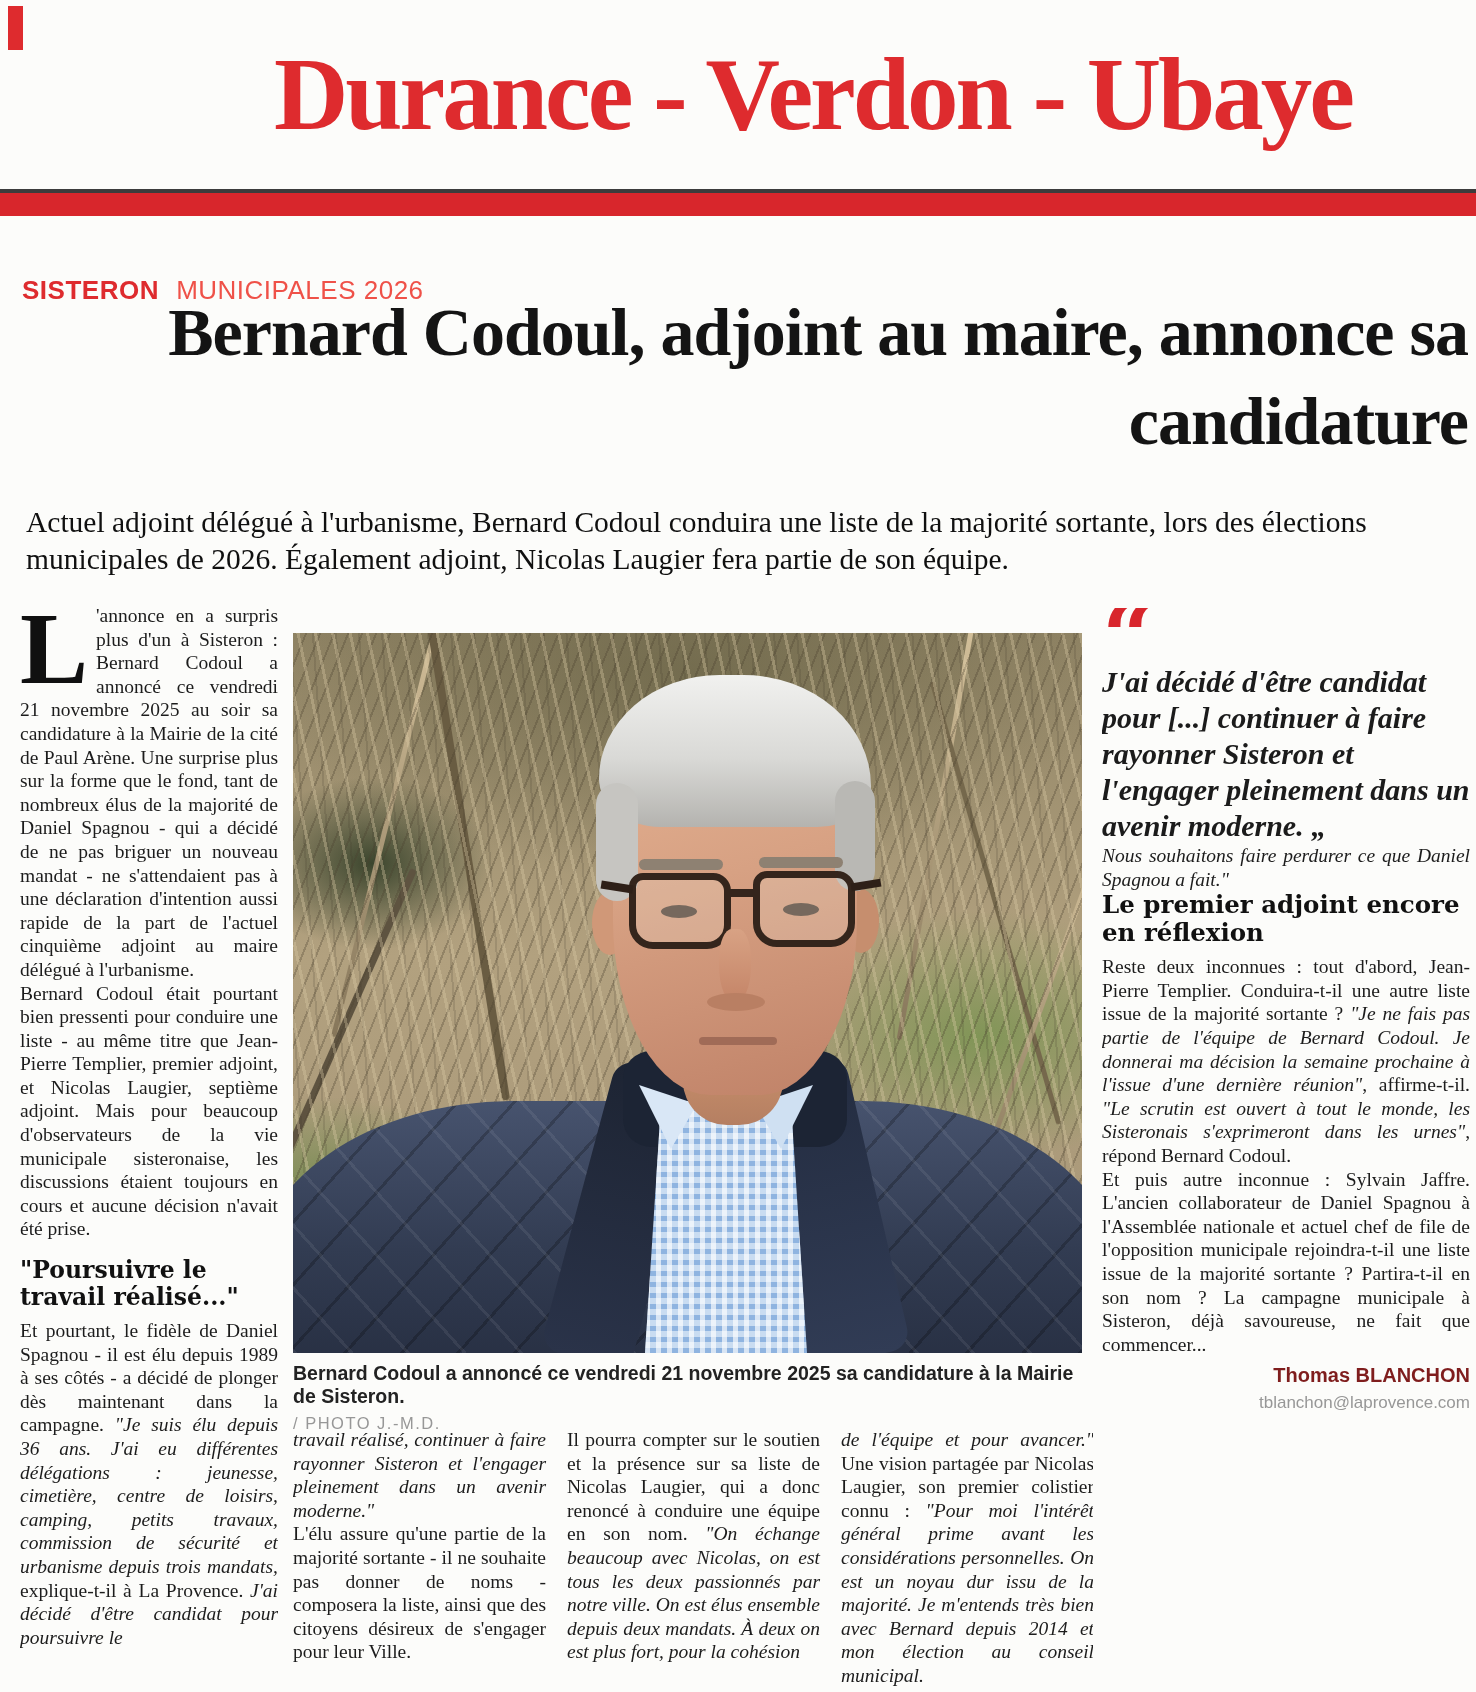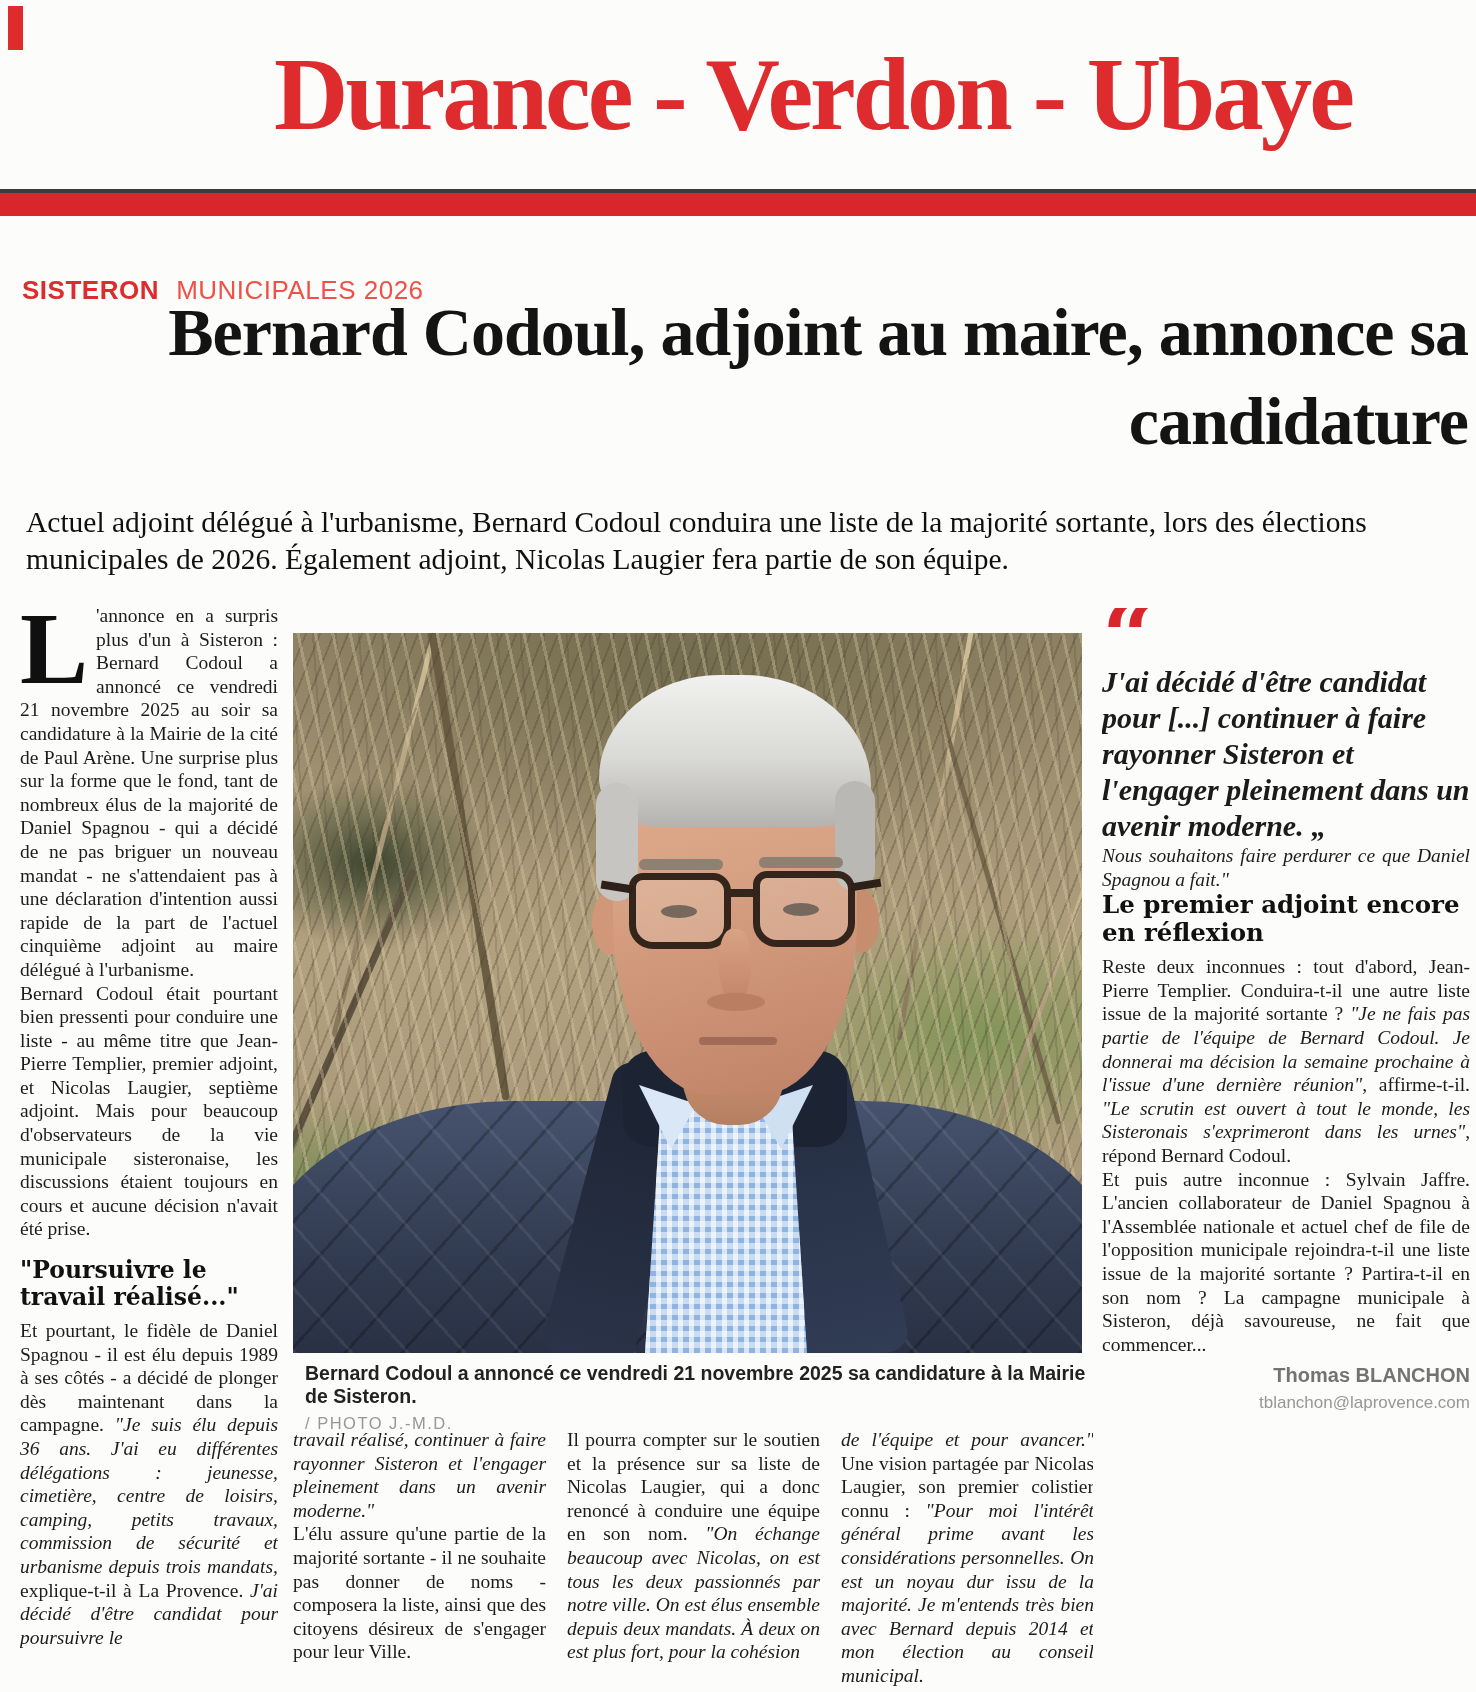--- a/index.html
+++ b/index.html
@@ -87,34 +87,34 @@
   .bridge{position:absolute;left:434px;top:256px;width:28px;height:8px;background:#34251c;}
   .templeL{position:absolute;left:308px;top:250px;width:32px;height:8px;background:#2e2018;transform:rotate(9deg);}
   .templeR{position:absolute;left:558px;top:248px;width:30px;height:8px;background:#2e2018;transform:rotate(-9deg);}
   .eyeL{position:absolute;left:368px;top:272px;width:36px;height:13px;background:#55453a;border-radius:50%;}
   .eyeR{position:absolute;left:490px;top:270px;width:36px;height:13px;background:#55453a;border-radius:50%;}
   .nose{position:absolute;left:426px;top:296px;width:32px;height:74px;
         background:linear-gradient(#d8a284,#c48467);border-radius:40% 40% 50% 50%;}
   .nose-b{position:absolute;left:414px;top:360px;width:58px;height:18px;background:#b97f63;border-radius:50%;}
   .mouth{position:absolute;left:406px;top:404px;width:78px;height:8px;background:#a06b57;border-radius:4px;}
   
-  .caption{position:absolute;left:293px;top:1362px;width:800px;font-family:"Liberation Sans",sans-serif;margin-left:12px;}
+  .caption{position:absolute;left:293px;top:1362px;width:800px;font-family:"Liberation Sans",sans-serif;}
   .cap-main{display:block;font-weight:bold;font-size:19.5px;color:#222;line-height:1.2;}
   .cap-credit{display:block;font-size:16.5px;color:var(--credit-gray,#999);letter-spacing:1.5px;margin-top:5px;}
   
   .bottom{position:absolute;left:293px;top:1428px;width:800px;height:264px;display:flex;gap:21px;overflow:hidden;}
   .bcol{width:253px;flex:0 0 auto;}
   
   .rightcol{position:absolute;left:1102px;top:608px;width:368px;height:1084px;overflow:hidden;}
   .qmark{font-family:"DejaVu Serif",serif;font-weight:bold;color:var(--bar-red,#d8262c);
          font-size:92px;line-height:58px;height:56px;letter-spacing:-6px;}
   .pullquote{font-style:italic;font-weight:bold;font-size:30px;line-height:36px;color:#1b1b1b;margin:6px 0 30px;text-align:left;}
   .note-it{font-style:italic;margin:0 0 22px;}
   .subhead2{font-family:"DejaVu Serif",serif;font-weight:bold;font-size:24.5px;line-height:28px;margin:0 0 8px;color:#111;text-align:left;}
-  .byline{text-align:right;font-family:"Liberation Sans",sans-serif;font-weight:bold;font-size:20px;margin-top:8px;color:#737373;}
+  .byline{text-align:right;font-family:"Liberation Sans",sans-serif;font-weight:bold;font-size:20px;margin-top:8px;color:#7f1d1d;}
   .byline-email{text-align:right;font-family:"Liberation Sans",sans-serif;font-size:17px;color:var(--credit-gray,#999);margin-top:3px;}
 </style>
 </head>
 <body>
 
 <div class="page">
 
   <div class="corner-tick"></div>
   <h1 class="masthead">Durance - Verdon - Ubaye</h1>
   <div class="rule"></div>

